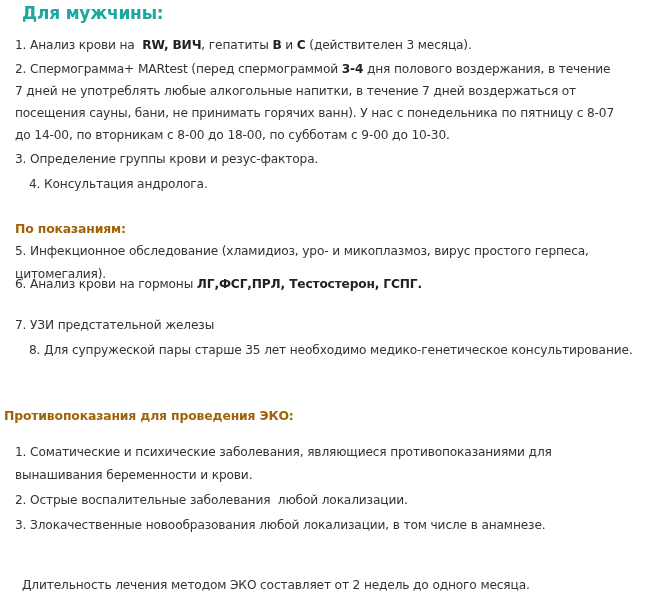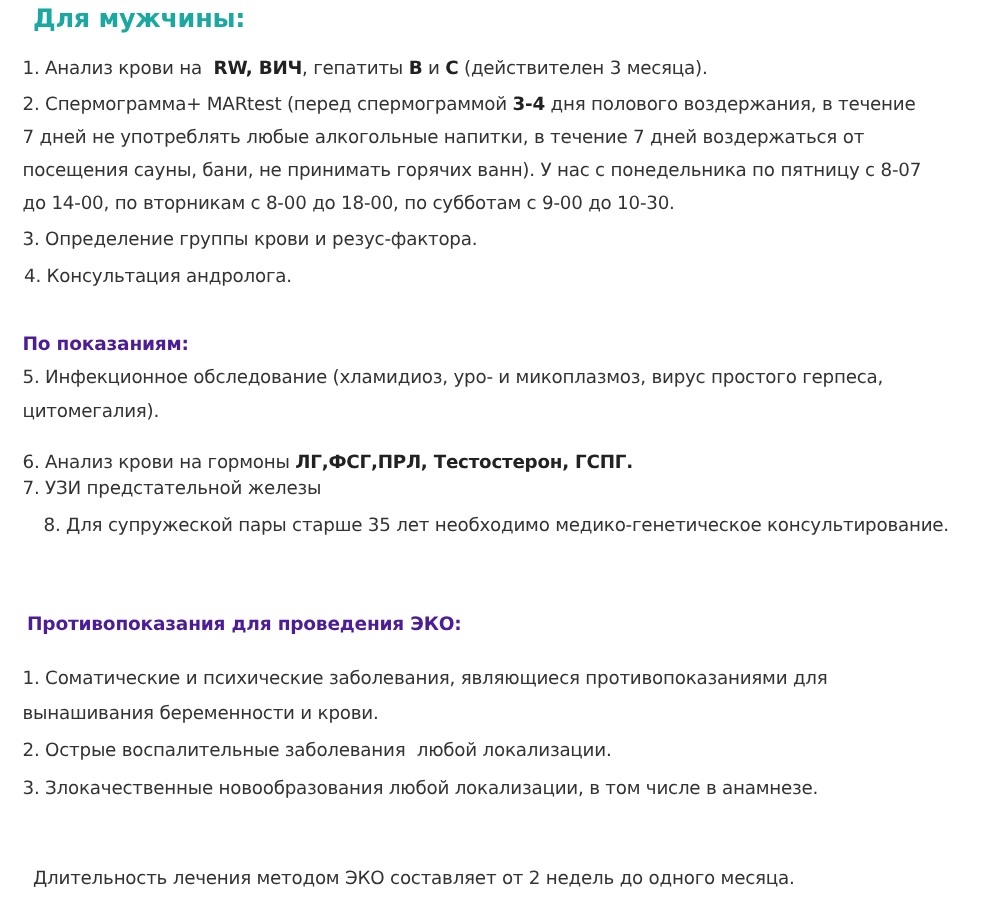--- a/index.html
+++ b/index.html
@@ -28,21 +28,21 @@
     }
     .line {
       position: absolute;
       white-space: nowrap;
       line-height: 16px;
     }
     .sub {
       position: absolute;
       font-weight: bold;
       white-space: nowrap;
-      color: #4c1d95;
+      color: #a16207;
       font-size: 12.4px;
     }
     b { font-weight: bold; color: #222222; }
   </style>
 </head>
 <body>
 
 <div>
 
   <div class="heading">Для мужчины:</div>
@@ -62,54 +62,54 @@
       <div class="line" style="left:15px; top:83px;">7 дней не употреблять любые алкогольные напитки, в течение 7 дней воздержаться от</div>
       <div class="line" style="left:15px; top:105px;">посещения сауны, бани, не принимать горячих ванн). У нас с понедельника по пятницу с 8-07</div>
       <div class="line" style="left:15px; top:127px;">до 14-00, по вторникам с 8-00 до 18-00, по субботам с 9-00 до 10-30.</div>
     </div>
 
     <div class="line" style="left:15px; top:151px;">
       <span>3.</span>
       <span>Определение группы крови и резус-фактора.</span>
     </div>
 
-    <div class="line" style="left:16px; top:176px;">
+    <div class="line" style="left:29px; top:176px;">
       <span>4.</span>
       <span>Консультация андролога.</span>
     </div>
   </div>
 
   <div class="sub" style="left:15px; top:221px;">По показаниям:</div>
 
   <div>
     <div>
       <div class="line" style="left:15px; top:243px;">
         <span>5.</span>
         <span>Инфекционное обследование (хламидиоз, уро- и микоплазмоз, вирус простого герпеса,</span>
       </div>
       <div class="line" style="left:15px; top:266px;">цитомегалия).</div>
     </div>
 
-    <div class="line" style="left:15px; top:300px;">
+    <div class="line" style="left:15px; top:276px;">
       <span>6.</span>
       <span>Анализ крови на гормоны </span><b>ЛГ,ФСГ,ПРЛ, Тестостерон, ГСПГ.</b>
     </div>
 
     <div class="line" style="left:15px; top:317px;">
       <span>7.</span>
       <span>УЗИ предстательной железы</span>
     </div>
 
     <div class="line" style="left:29px; top:342px;">
       <span>8.</span>
       <span>Для супружеской пары старше 35 лет необходимо медико-генетическое консультирование.</span>
     </div>
   </div>
 
-  <div class="sub" style="left:18px; top:408px;">Противопоказания для проведения ЭКО:</div>
+  <div class="sub" style="left:4px; top:408px;">Противопоказания для проведения ЭКО:</div>
 
   <div>
     <div>
       <div class="line" style="left:15px; top:444px;">
         <span>1.</span>
         <span>Соматические и психические заболевания, являющиеся противопоказаниями для</span>
       </div>
       <div class="line" style="left:15px; top:467px;">вынашивания беременности и крови.</div>
     </div>
 

